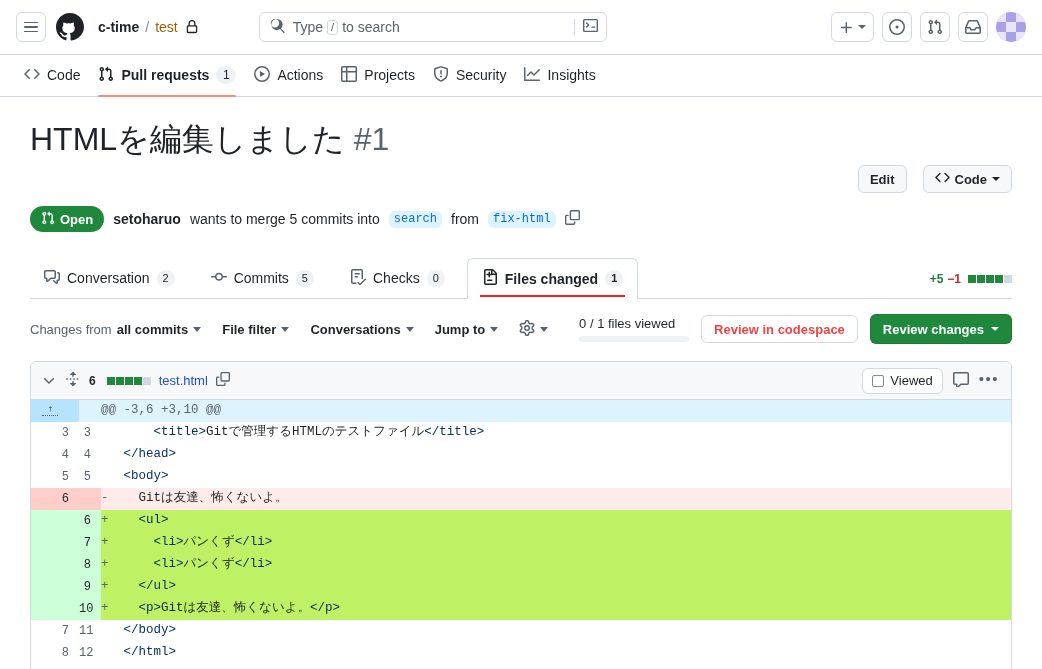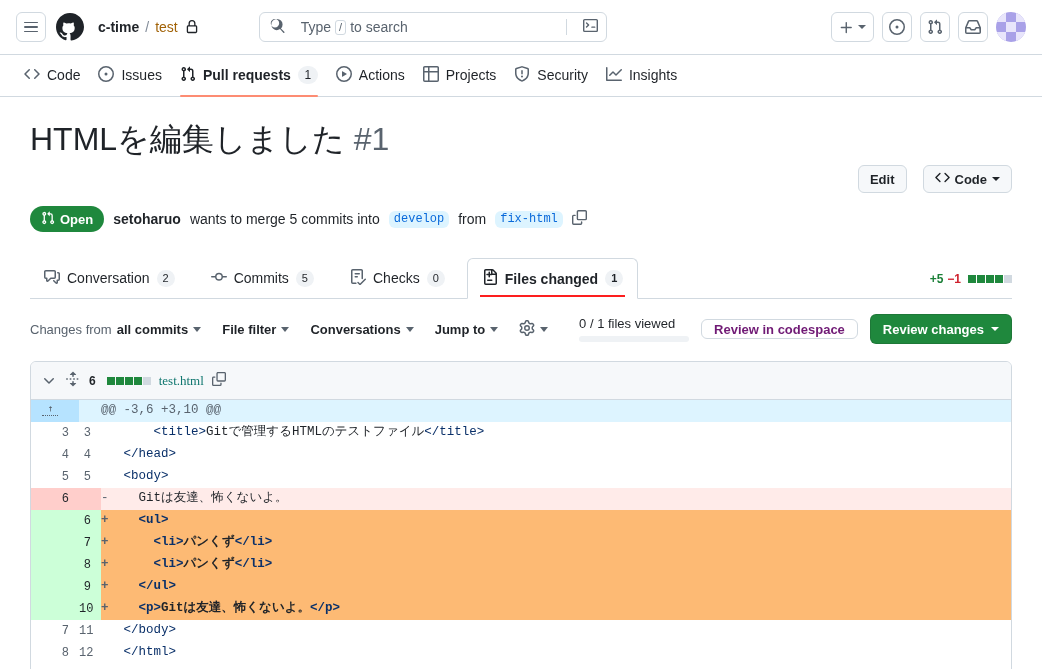--- a/index.html
+++ b/index.html
@@ -43,21 +43,21 @@
   .lock-ico { margin-left: 1px; display: inline-flex; }
 
   .search-wrap { flex: none; margin-left: 52px; }
   .searchbar {
     width: 348px; height: 30px;
     border: 1px solid #d1d9e0;
     border-radius: 6px;
     display: flex; align-items: center;
     padding: 0 8px 0 10px;
     background: #ffffff;
-    gap: 16px;
+    gap: 8px;
   }
   .searchbar .ph { color: #59636e; font-size: 14px; flex: 1; display: flex; align-items: center; gap: 4px; }
   .slashkey {
     display: inline-block;
     border: 1px solid #d1d9e0;
     border-radius: 3px;
     font-size: 11px;
     line-height: 12px;
     padding: 0px 3px 1px;
     color: #59636e;
@@ -196,22 +196,22 @@
     margin-right: 10px;
   }
   .fbtn .strong { color: #1f2328; font-weight: 600; }
   .fbtn.first { padding-left: 0; }
   .tri-down { width: 0; height: 0; border-left: 4px solid transparent; border-right: 4px solid transparent; border-top: 5px solid #59636e; display: inline-block; }
   .filters-right { margin-left: auto; display: flex; align-items: center; gap: 12px; }
   .viewed-wrap { display: flex; flex-direction: column; gap: 5px; align-items: flex-start; }
   .viewed-txt { font-size: 13px; color: #1f2328; }
   .prog { width: 110px; height: 6px; border-radius: 3px; background: #eff2f5; }
   .btn-outline {
-    height: 20px; border: 1px solid #d1d9e0; border-radius: 6px; background: #fff;
-    color: #701a75; font-size: 13px; font-weight: 600;
+    height: 28px; border: 1px solid #d1d9e0; border-radius: 6px; background: #fff;
+    color: #ef4444; font-size: 13px; font-weight: 600;
     display: inline-flex; align-items: center; padding: 0 12px;
   }
   .btn-green {
     height: 30px; border: 1px solid rgba(27,31,36,0.15); border-radius: 6px;
     background: #1f883d; color: #fff; font-size: 13px; font-weight: 600;
     display: inline-flex; align-items: center; gap: 7px; padding: 0 12px;
   }
 
   
   .file-card {
@@ -225,22 +225,22 @@
     height: 38px;
     background: #f6f8fa;
     border-bottom: 1px solid #d1d9e0;
     display: flex; align-items: center;
     padding: 0 8px 0 10px;
     gap: 8px;
   }
   .chev { color: #59636e; display: flex; }
   .fh-count { font-size: 12px; color: #1f2328; font-weight: 600; }
   .fh-name {
-    font-family: Liberation Serif, serif;
-    font-size: 13px; color: #0f766e;
+    font-family: Liberation Sans, sans-serif;
+    font-size: 13px; color: #1d4ed8;
   }
   .fh-right { margin-left: auto; display: flex; align-items: center; gap: 10px; }
   .viewed-box {
     height: 26px; border: 1px solid #d1d9e0; border-radius: 6px; background: #fff;
     display: inline-flex; align-items: center; gap: 6px; padding: 0 9px;
     font-size: 13px; color: #1f2328;
   }
   .cbox { width: 12px; height: 12px; border: 1px solid #818b98; border-radius: 2px; background: #fff; }
   .kebab { color: #59636e; letter-spacing: 1.5px; font-size: 15px; line-height: 1; padding: 0 4px 4px 0; }
 
@@ -270,21 +270,21 @@
     color: #1f2328;
     padding-right: 8px !important;
   }
   tr.hunk td { background: #ddf4ff; }
   tr.hunk .ln { background: #b6e3ff; }
   tr.hunk .code, tr.hunk .marker { color: #59636e; background: #ddf4ff; }
   tr.ctx td { background: #fff; }
   tr.del .ln { background: #ffcecb; color: #1f2328; }
   tr.del .marker, tr.del .code { background: #ffebe9; }
   tr.add .ln { background: #ccffd8; color: #1f2328; }
-  tr.add .marker, tr.add .code { background: #fdba74; font-weight: bold; }
+  tr.add .marker, tr.add .code { background: #bef264; }
   tr.tail td { background: #fff; height: 24px; }
   .expand-ico { display: flex; flex-direction: column; align-items: center; justify-content: center; height: 20px; }
   .dotted { border-bottom: 1px dotted #59636e; width: 16px; margin-top: 1px; }
   .tok-tag { color: #0a3069; }
   .tok-plain { color: #1f2328; text-align: center; }
   .nonewline { color: #cf222e; font-size: 15px; line-height: 20px; padding-left: 2px; }
 </style>
 </head>
 <body>
 
@@ -371,29 +371,20 @@
 
   <div class="rnav-item">
     <span>
       <svg width="16" height="16" viewBox="0 0 16 16" fill="#59636e">
           <path d="m11.28 3.22 4.25 4.25a.75.75 0 0 1 0 1.06l-4.25 4.25a.749.749 0 0 1-1.275-.326.749.749 0 0 1 .215-.734L13.94 8l-3.72-3.72a.749.749 0 0 1 .326-1.275.749.749 0 0 1 .734.215Zm-6.56 0a.751.751 0 0 1 1.042.018.751.751 0 0 1 .018 1.042L2.06 8l3.72 3.72a.749.749 0 0 1-.326 1.275.749.749 0 0 1-.734-.215L.47 8.53a.75.75 0 0 1 0-1.06Z"></path>
         </svg>
     </span>
     <span class="lbl">Code</span>
   </div>
 
-  <div class="rnav-item">
-    <span>
-      <svg width="16" height="16" viewBox="0 0 16 16" fill="#59636e">
-          <path d="M8 9.5a1.5 1.5 0 1 0 0-3 1.5 1.5 0 0 0 0 3Z"></path>
-          <path d="M8 0a8 8 0 1 1 0 16A8 8 0 0 1 8 0ZM1.5 8a6.5 6.5 0 1 0 13 0 6.5 6.5 0 0 0-13 0Z"></path>
-        </svg>
-    </span>
-    <span class="lbl">Issues</span>
-  </div>
 
   <div class="rnav-item active">
     <span>
       <svg width="16" height="16" viewBox="0 0 16 16" fill="#1f2328">
           <path d="M1.5 3.25a2.25 2.25 0 1 1 3 2.122v5.256a2.251 2.251 0 1 1-1.5 0V5.372A2.25 2.25 0 0 1 1.5 3.25Zm5.677-.177L9.573.677A.25.25 0 0 1 10 .854V2.5h1A2.5 2.5 0 0 1 13.5 5v5.628a2.251 2.251 0 1 1-1.5 0V5a1 1 0 0 0-1-1h-1v1.646a.25.25 0 0 1-.427.177L7.177 3.427a.25.25 0 0 1 0-.354ZM3.75 2.5a.75.75 0 1 0 0 1.5.75.75 0 0 0 0-1.5Zm0 9.5a.75.75 0 1 0 0 1.5.75.75 0 0 0 0-1.5Zm8.25.75a.75.75 0 1 0 1.5 0 .75.75 0 0 0-1.5 0Z"></path>
         </svg>
     </span>
     <span class="lbl">Pull requests</span>
     <span class="counter">1</span>
   </div>
@@ -460,21 +451,21 @@
     <span class="state-badge">
       <span>
         <svg width="14" height="14" viewBox="0 0 16 16" fill="#ffffff">
             <path d="M1.5 3.25a2.25 2.25 0 1 1 3 2.122v5.256a2.251 2.251 0 1 1-1.5 0V5.372A2.25 2.25 0 0 1 1.5 3.25Zm5.677-.177L9.573.677A.25.25 0 0 1 10 .854V2.5h1A2.5 2.5 0 0 1 13.5 5v5.628a2.251 2.251 0 1 1-1.5 0V5a1 1 0 0 0-1-1h-1v1.646a.25.25 0 0 1-.427.177L7.177 3.427a.25.25 0 0 1 0-.354ZM3.75 2.5a.75.75 0 1 0 0 1.5.75.75 0 0 0 0-1.5Zm0 9.5a.75.75 0 1 0 0 1.5.75.75 0 0 0 0-1.5Zm8.25.75a.75.75 0 1 0 1.5 0 .75.75 0 0 0-1.5 0Z"></path>
           </svg>
       </span>
       <span>Open</span>
     </span>
     <span class="author">setoharuo</span>
     <span>wants to merge 5 commits into</span>
-    <span class="branch-pill">develop</span>
+    <span class="branch-pill">search</span>
     <span>from</span>
     <span class="branch-pill">fix-html</span>
     <span>
       <svg width="15" height="15" viewBox="0 0 16 16" fill="#59636e">
           <path d="M0 6.75C0 5.784.784 5 1.75 5h1.5a.75.75 0 0 1 0 1.5h-1.5a.25.25 0 0 0-.25.25v7.5c0 .138.112.25.25.25h7.5a.25.25 0 0 0 .25-.25v-1.5a.75.75 0 0 1 1.5 0v1.5A1.75 1.75 0 0 1 9.25 16h-7.5A1.75 1.75 0 0 1 0 14.25Z"></path>
           <path d="M5 1.75C5 .784 5.784 0 6.75 0h7.5C15.216 0 16 .784 16 1.75v7.5A1.75 1.75 0 0 1 14.25 11h-7.5A1.75 1.75 0 0 1 5 9.25Zm1.75-.25a.25.25 0 0 0-.25.25v7.5c0 .138.112.25.25.25h7.5a.25.25 0 0 0 .25-.25v-7.5a.25.25 0 0 0-.25-.25Z"></path>
         </svg>
     </span>
   </div>
 
@@ -600,20 +591,32 @@
           <i class="blk empty"></i>
       </span>
       <span class="fh-name">test.html</span>
       <span>
         <svg width="14" height="14" viewBox="0 0 16 16" fill="#59636e">
             <path d="M0 6.75C0 5.784.784 5 1.75 5h1.5a.75.75 0 0 1 0 1.5h-1.5a.25.25 0 0 0-.25.25v7.5c0 .138.112.25.25.25h7.5a.25.25 0 0 0 .25-.25v-1.5a.75.75 0 0 1 1.5 0v1.5A1.75 1.75 0 0 1 9.25 16h-7.5A1.75 1.75 0 0 1 0 14.25Z"></path>
             <path d="M5 1.75C5 .784 5.784 0 6.75 0h7.5C15.216 0 16 .784 16 1.75v7.5A1.75 1.75 0 0 1 14.25 11h-7.5A1.75 1.75 0 0 1 5 9.25Zm1.75-.25a.25.25 0 0 0-.25.25v7.5c0 .138.112.25.25.25h7.5a.25.25 0 0 0 .25-.25v-7.5a.25.25 0 0 0-.25-.25Z"></path>
           </svg>
       </span>
 
+      <span class="fh-right">
+        <span class="viewed-box">
+          <span class="cbox"></span>
+          <span>Viewed</span>
+        </span>
+        <span>
+          <svg width="16" height="16" viewBox="0 0 16 16" fill="#59636e">
+              <path d="M1.75 1h12.5c.966 0 1.75.784 1.75 1.75v9.5A1.75 1.75 0 0 1 14.25 14H8.061l-2.574 2.573A1.458 1.458 0 0 1 3 15.543V14H1.75A1.75 1.75 0 0 1 0 12.25v-9.5C0 1.784.784 1 1.75 1ZM1.5 2.75v9.5c0 .138.112.25.25.25h2a.75.75 0 0 1 .75.75v2.19l2.72-2.72a.749.749 0 0 1 .53-.22h6.5a.25.25 0 0 0 .25-.25v-9.5a.25.25 0 0 0-.25-.25H1.75a.25.25 0 0 0-.25.25Z"></path>
+            </svg>
+        </span>
+        <span class="kebab">•••</span>
+      </span>
     </div>
 
     <table class="diff">
       <tbody>
 
         <tr class="hunk">
           <td class="ln">
             <span class="expand-ico">
               <svg width="11" height="8" viewBox="0 0 16 16" fill="#59636e">
                   <path d="M8.177.677l2.896 2.896a.25.25 0 0 1-.177.427H8.75v6.25a.75.75 0 0 1-1.5 0V4H5.104a.25.25 0 0 1-.177-.427L7.823.677a.25.25 0 0 1 .354 0Z"></path>

